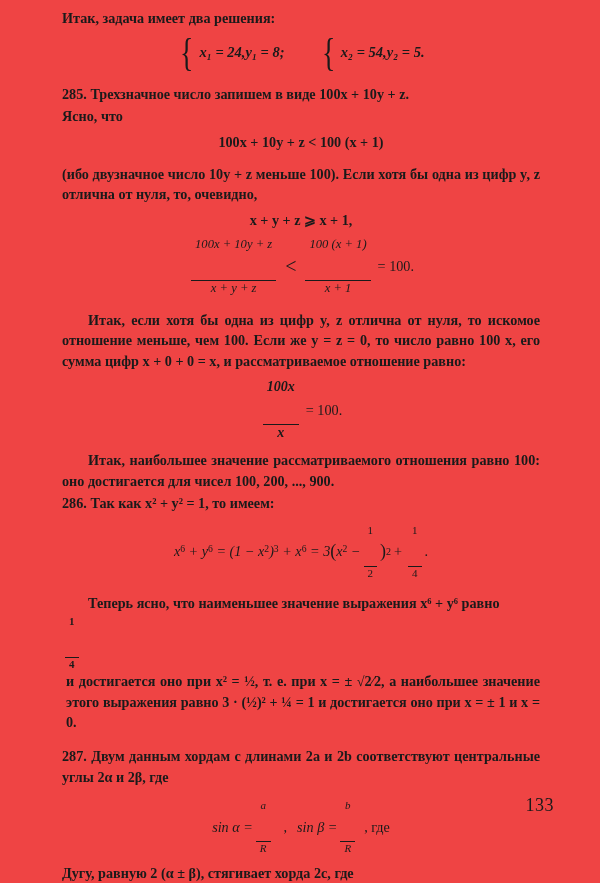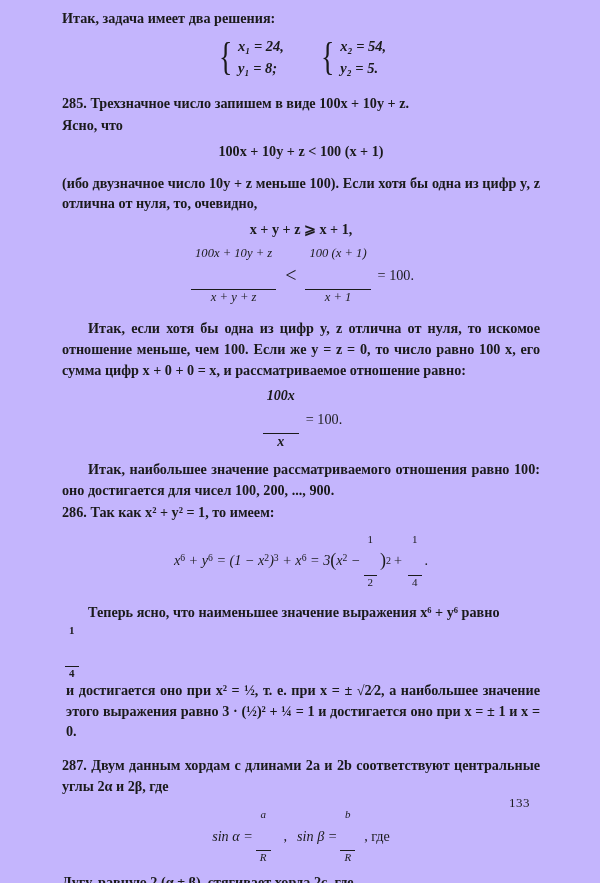--- a/index.html
+++ b/index.html
@@ -13,21 +13,21 @@
     position: relative;
     font-family: "Liberation Serif", serif;
     color: #1a1a1a;
     overflow: hidden;
   }
   .page {
     position: absolute;
     left: 0; top: 0;
     width: 600px;
     height: 883px;
-    background: #c4b5fd;
+    background: #ef4444;
     padding: 0;
   }
   .content {
     position: absolute;
     left: 62px;
     top: 8px;
     width: 478px;
   }
   .para {
     font-size: 14.2px;
@@ -75,21 +75,21 @@
   .brace {
     font-size: 40px;
     line-height: 36px;
     font-weight: normal;
     margin-right: 3px;
     transform: scaleX(0.7);
     display: inline-block;
   }
   .syseqs {
     display: flex;
-    flex-direction: column;
+    flex-direction: row;
     font-size: 14.5px;
     line-height: 1.55;
   }
   
   .frac {
     display: inline-flex;
     flex-direction: column;
     vertical-align: middle;
     text-align: center;
     margin: 0 3px;
@@ -119,23 +119,23 @@
     display: inline-flex;
     align-items: flex-start;
   }
   .radical .sign { font-size: 15px; padding-right: 1px; }
   .radical .body {
     border-top: 1px solid #1a1a1a;
     padding: 0 2px;
   }
   .pagenum {
     position: absolute;
-    right: 70px;
+    right: 46px;
     top: 795px;
-    font-size: 13px;
+    font-size: 18px;
     letter-spacing: 0.5px;
   }
   .big-paren { font-size: 18px; font-style: normal; }
   .vbar { font-style: normal; padding: 0 2px; }
 </style>
 </head>
 <body>
 
 <div class="page">
   <div class="content">

